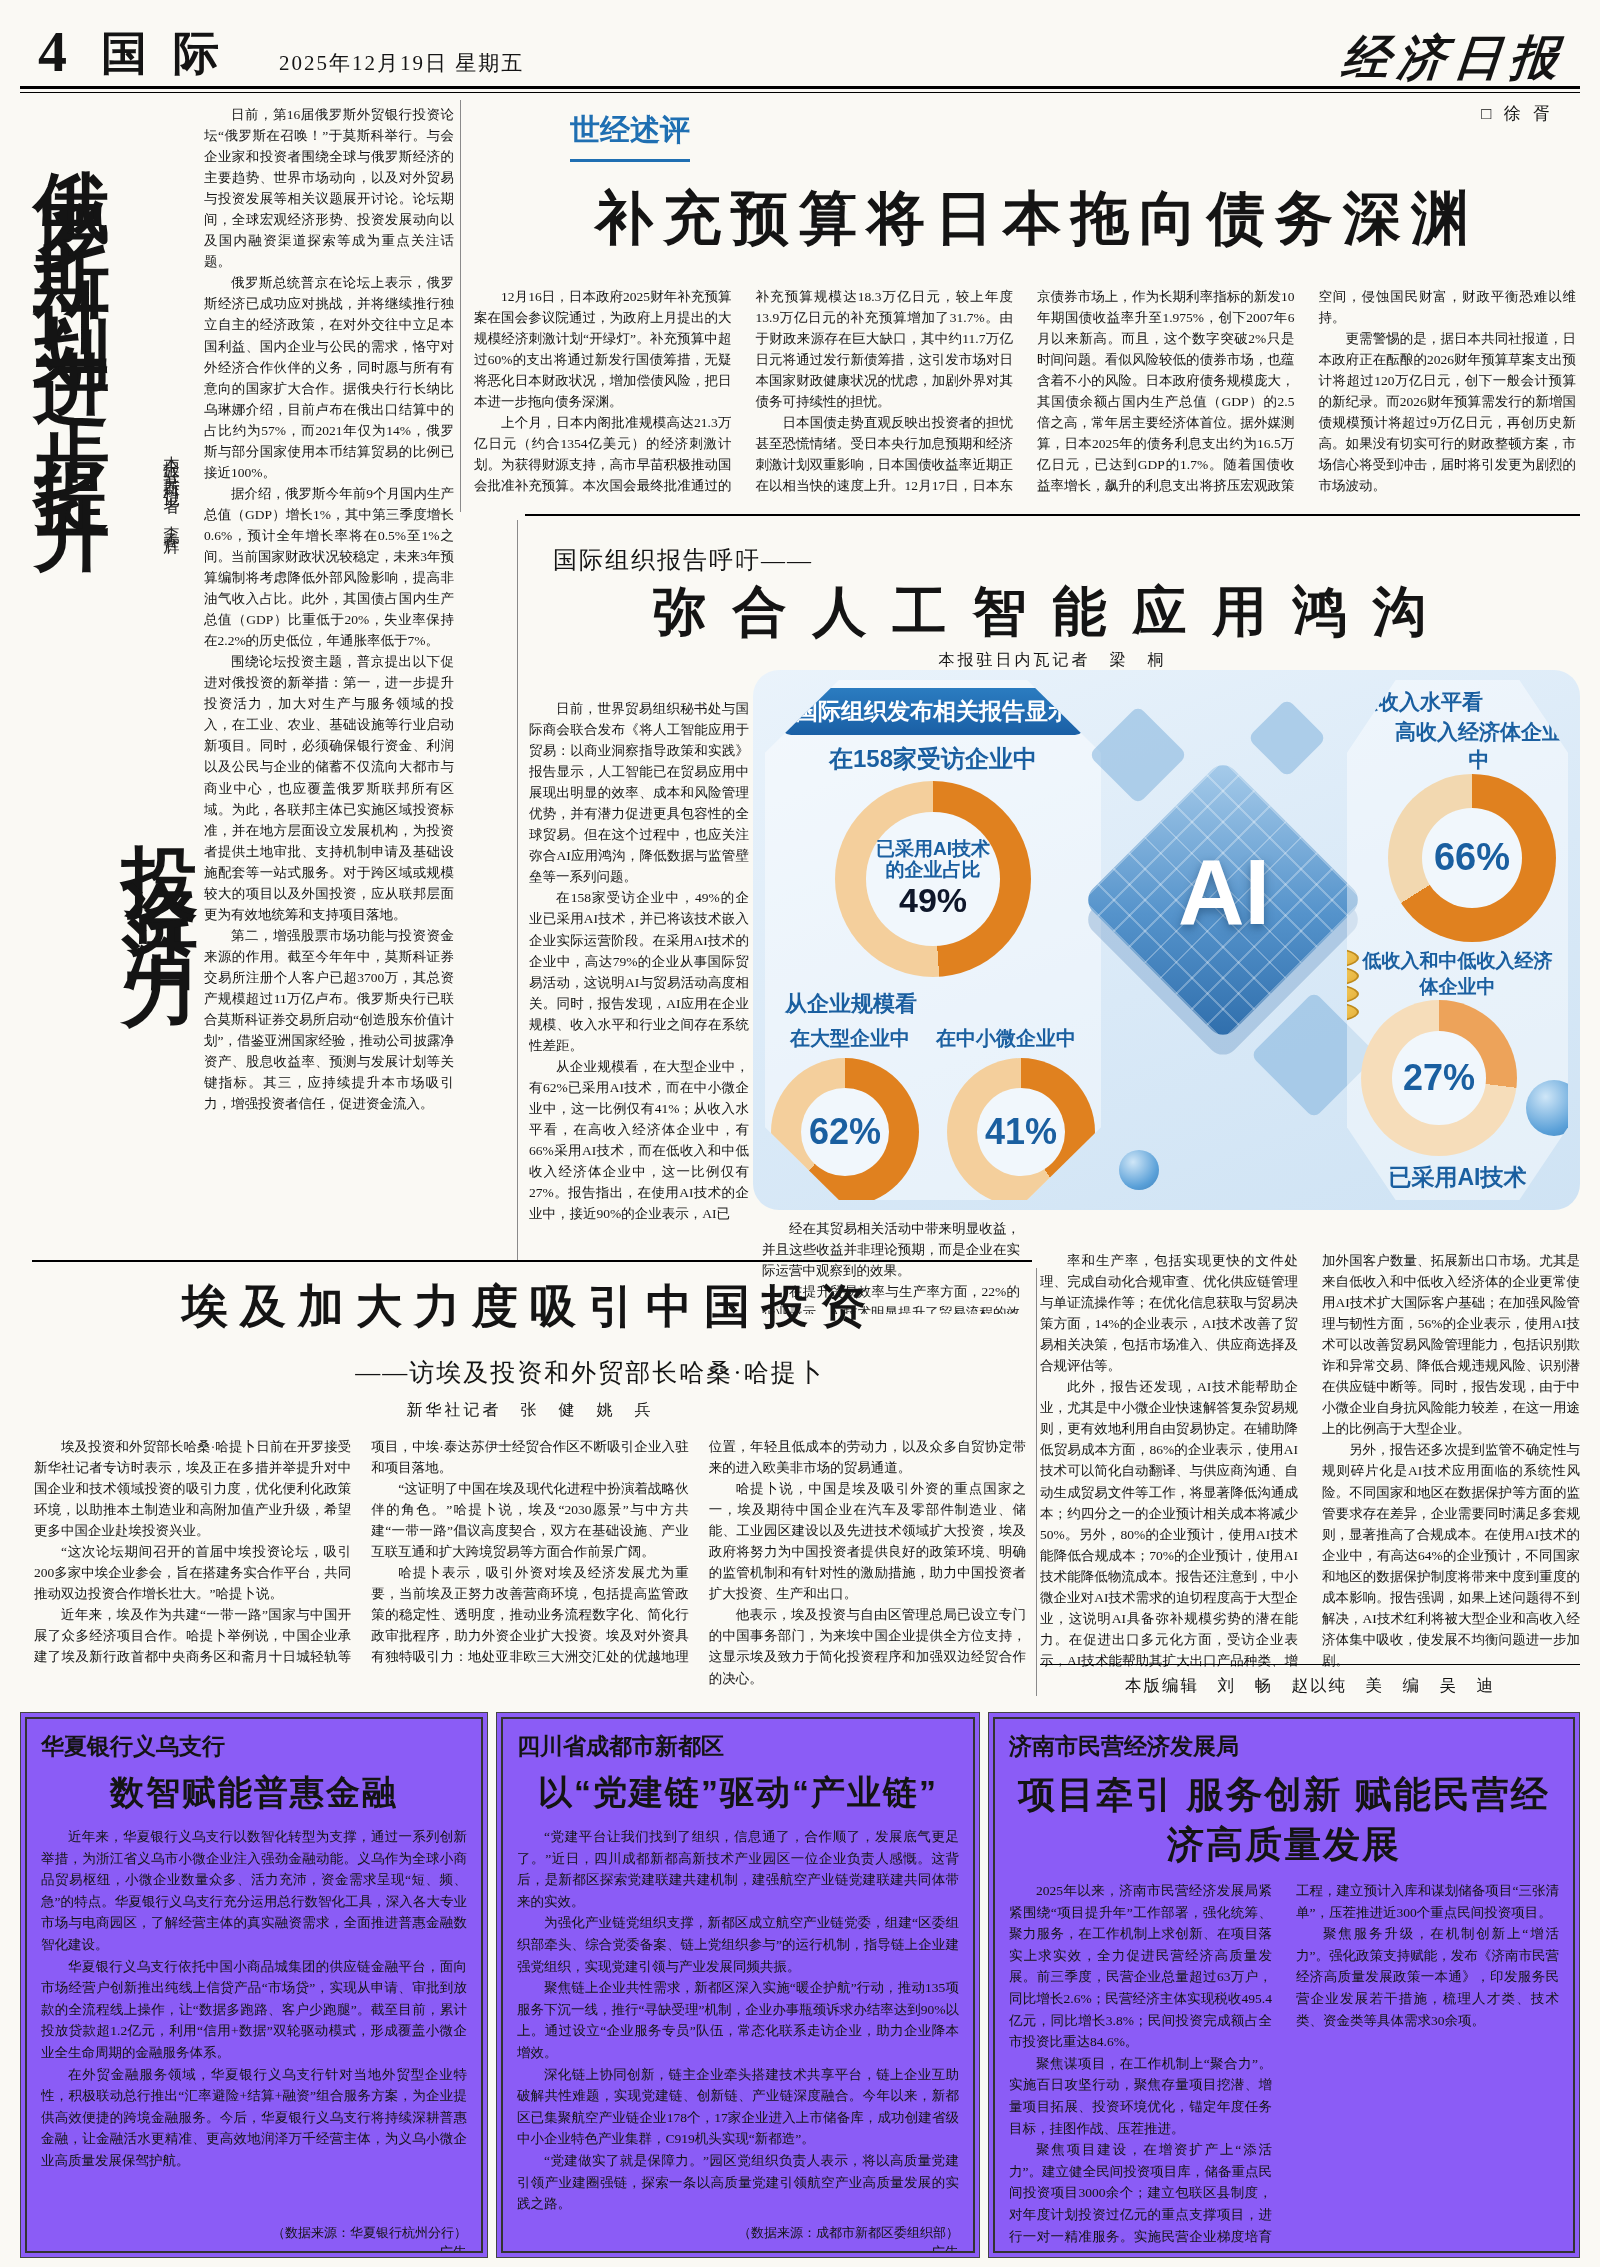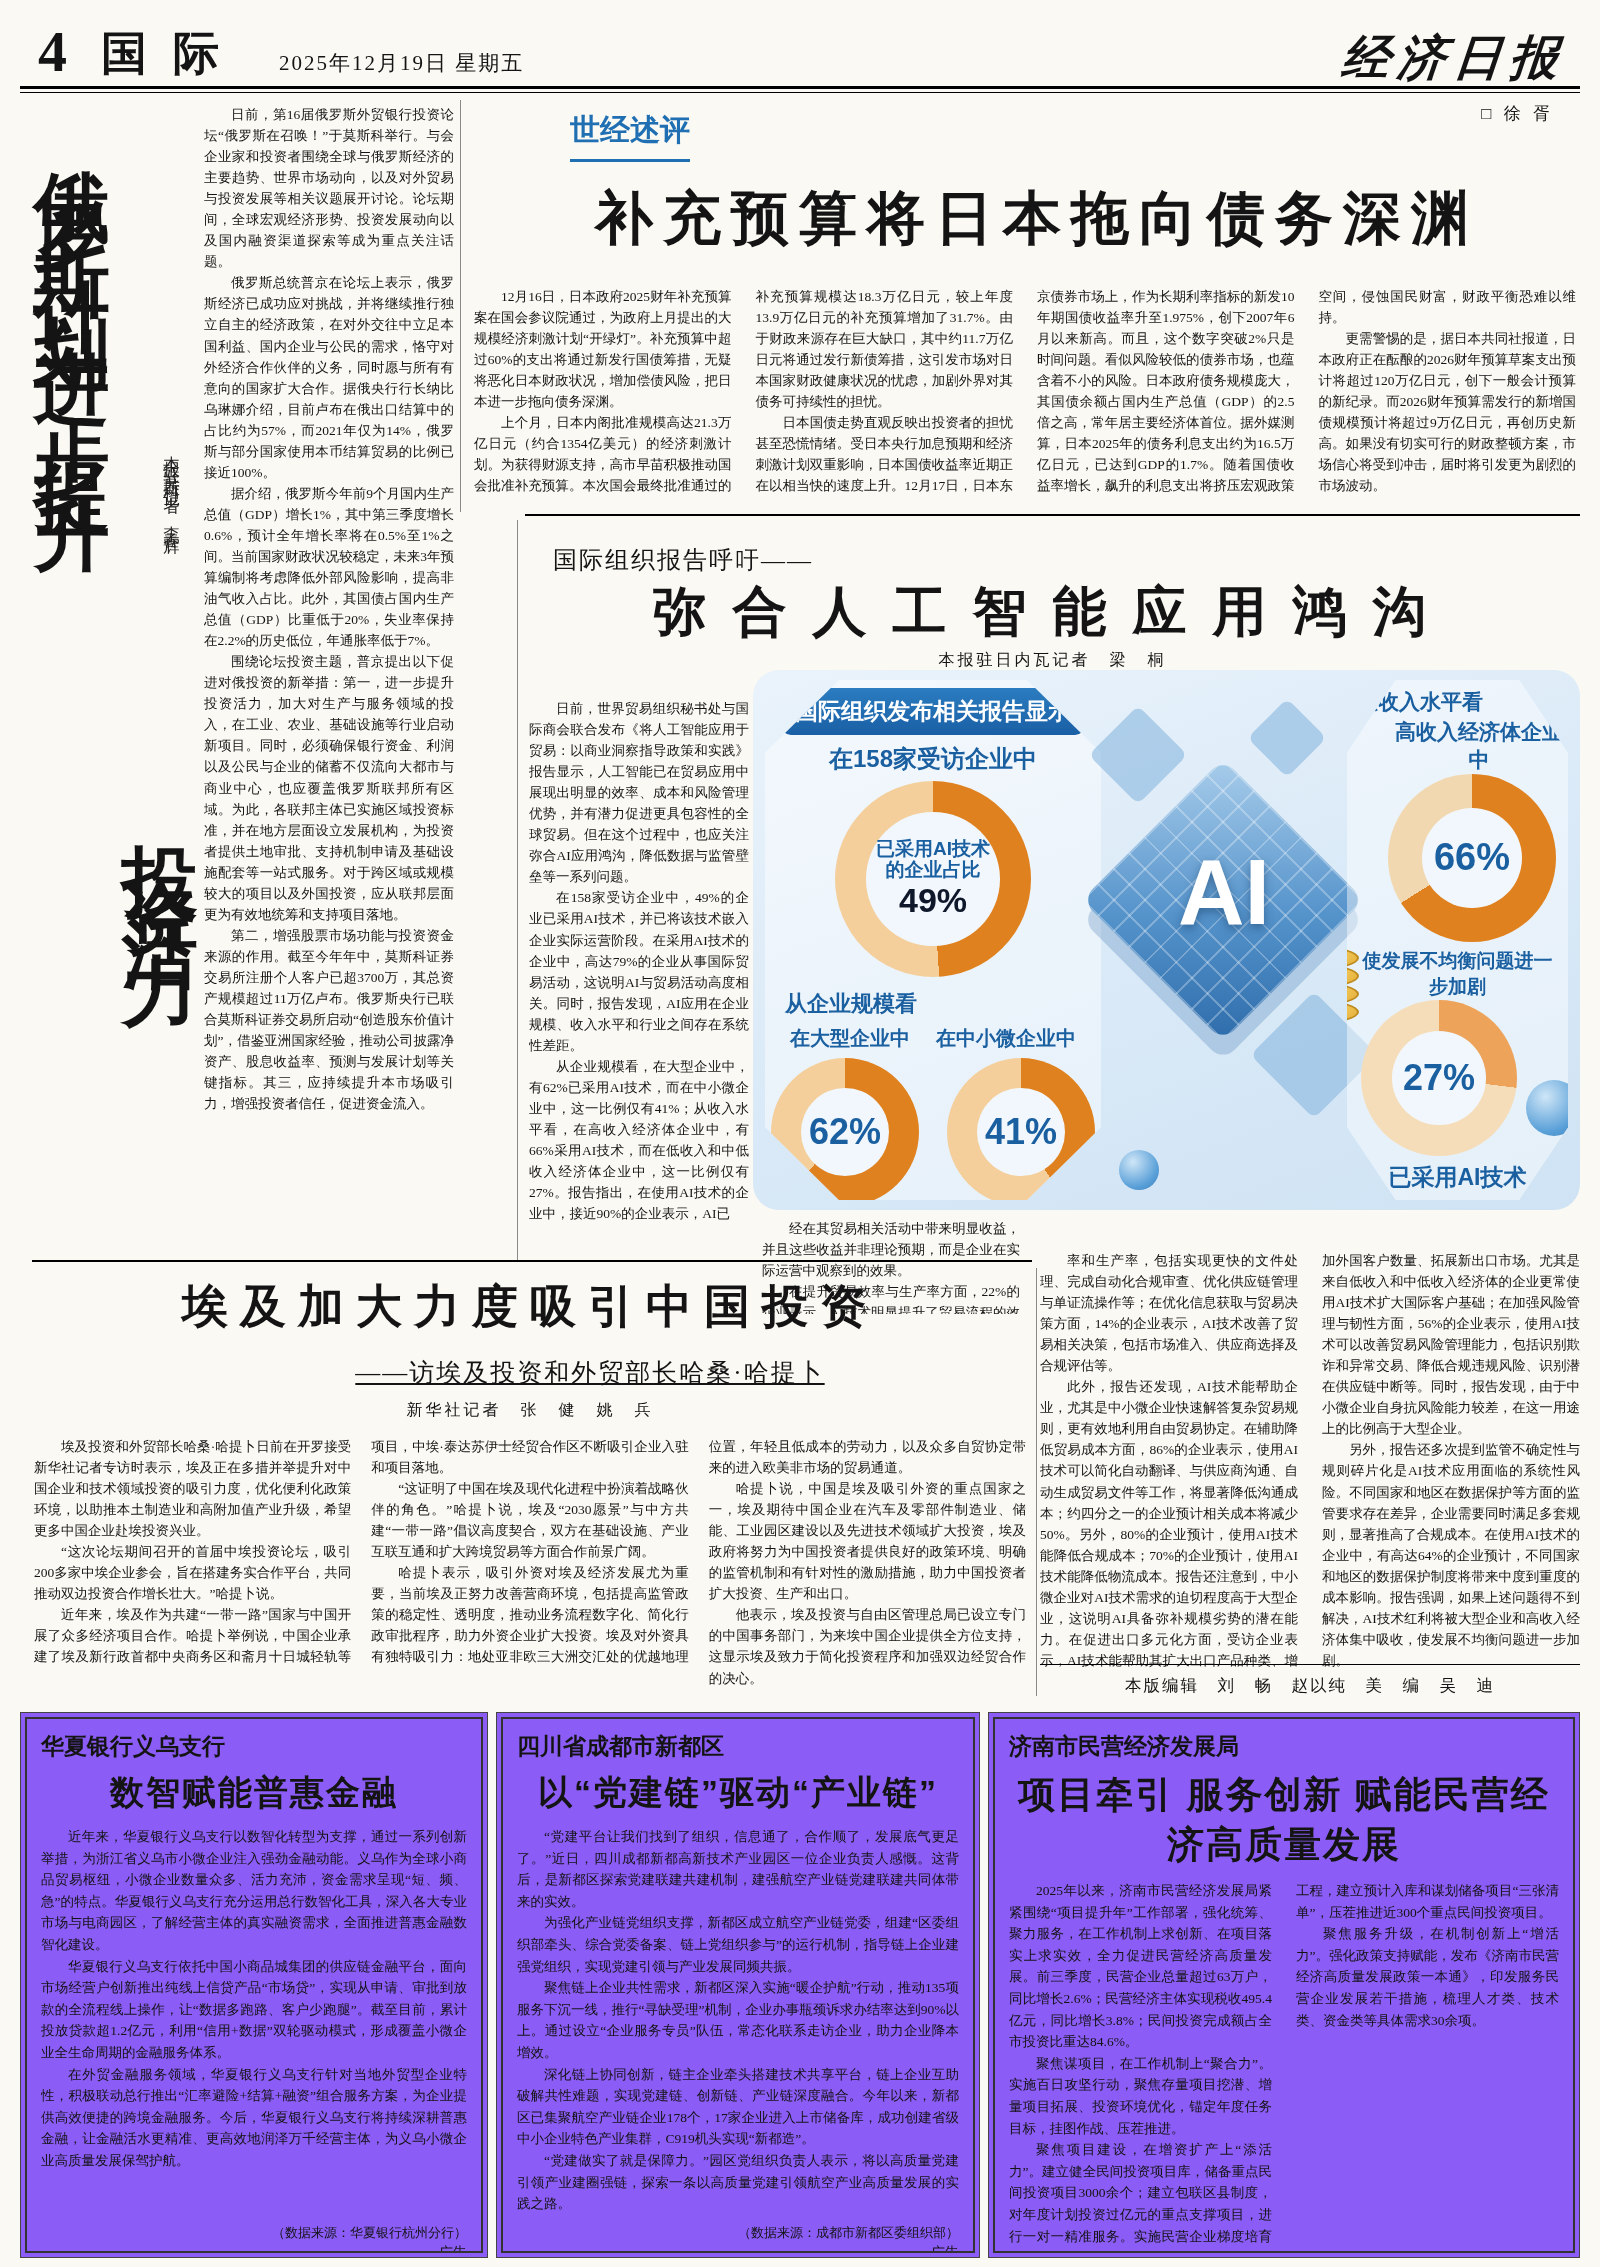--- a/index.html
+++ b/index.html
@@ -176,21 +176,21 @@
       </div>
 
       <div class="info-col hexbg" style="width:235px;padding:8px 4px;">
         <div class="blue-b" style="font-size:21px;align-self:flex-start;margin-left:6px;">从收入水平看</div>
         <div class="blue-b" style="font-size:21px;width:170px;text-align:center;align-self:flex-end;margin-top:2px;">高收入经济体企业中</div>
         <div class="donut" style="width: 168px; height: 168px; align-self: flex-end; margin-right: 8px; background: conic-gradient(rgb(224, 129, 31) 0deg, rgb(224, 129, 31) 66%, rgb(242, 216, 176) 66%, rgb(242, 216, 176) 100%);">
           <div class="hole">
               <span class="pct-num" style="font-size:38px;color:#1a5fa0;">66%</span>
             </div>
         </div>
-        <div class="blue-b" style="font-size:19px;width:200px;text-align:center;margin-top:6px;">使发展不均衡问题进一步加剧</div>
+        <div class="blue-b" style="font-size:19px;width:200px;text-align:center;margin-top:6px;">低收入和中低收入经济体企业中</div>
         <div class="donut" style="width: 156px; height: 156px; align-self: flex-start; margin-left: 10px; background: conic-gradient(rgb(237, 163, 90) 0deg, rgb(237, 163, 90) 27%, rgb(246, 221, 186) 27%, rgb(246, 221, 186) 100%);">
           <div class="hole">
               <span class="pct-num" style="font-size:36px;color:#1a5fa0;">27%</span>
             </div>
         </div>
         <div class="blue-b" style="font-size:23px;margin-top:6px;">已采用AI技术</div>
         <div class="ball" style="position:absolute;right:-14px;bottom:64px;width:56px;height:56px;"></div>
 
         <div style="position:absolute;left:-96px;top:250px;width:110px;height:190px;">
           <div class="coin" style="left:0;top:150px;"></div>
@@ -215,21 +215,21 @@
         <p>另外，报告还多次提到监管不确定性与规则碎片化是AI技术应用面临的系统性风险。不同国家和地区在数据保护等方面的监管要求存在差异，企业需要同时满足多套规则，显著推高了合规成本。在使用AI技术的企业中，有高达64%的企业预计，不同国家和地区的数据保护制度将带来中度到重度的成本影响。报告强调，如果上述问题得不到解决，AI技术红利将被大型企业和高收入经济体集中吸收，使发展不均衡问题进一步加剧。</p>
       </div>
     <div class="credit abs" style="left:515px;top:1146px;width:540px;">本版编辑　刘　畅　赵以纯　美　编　吴　迪</div>
   </div>
 
   <div class="abs hrule" style="left:32px;top:1260px;width:1000px;height:2px;"></div>
   <div class="abs vrule" style="left:1036px;top:1268px;height:428px;"></div>
 
   <div class="abs" style="left:32px;top:1268px;width:996px;height:436px;">
     <div class="eg-headline abs" style="left:0;top:8px;width:996px;">埃及加大力度吸引中国投资</div>
-    <div class="eg-sub abs" style="left:120px;top:88px;width:876px;text-decoration:underline;">——访埃及投资和外贸部长哈桑·哈提卜</div>
+    <div class="eg-sub abs" style="left:120px;top:88px;width:876px;">——访埃及投资和外贸部长哈桑·哈提卜</div>
     <div class="byline-c abs" style="left:0;top:132px;width:996px;">新华社记者　张　健　姚　兵</div>
     <div class="body-text cols3 abs" style="left:2px;top:168px;width:992px;height:264px;">
         <p>埃及投资和外贸部长哈桑·哈提卜日前在开罗接受新华社记者专访时表示，埃及正在多措并举提升对中国企业和技术领域投资的吸引力度，优化便利化政策环境，以助推本土制造业和高附加值产业升级，希望更多中国企业赴埃投资兴业。</p>
         <p>“这次论坛期间召开的首届中埃投资论坛，吸引200多家中埃企业参会，旨在搭建务实合作平台，共同推动双边投资合作增长壮大。”哈提卜说。</p>
         <p>近年来，埃及作为共建“一带一路”国家与中国开展了众多经济项目合作。哈提卜举例说，中国企业承建了埃及新行政首都中央商务区和斋月十日城轻轨等项目，中埃·泰达苏伊士经贸合作区不断吸引企业入驻和项目落地。</p>
         <p>“这证明了中国在埃及现代化进程中扮演着战略伙伴的角色。”哈提卜说，埃及“2030愿景”与中方共建“一带一路”倡议高度契合，双方在基础设施、产业互联互通和扩大跨境贸易等方面合作前景广阔。</p>
         <p>哈提卜表示，吸引外资对埃及经济发展尤为重要，当前埃及正努力改善营商环境，包括提高监管政策的稳定性、透明度，推动业务流程数字化、简化行政审批程序，助力外资企业扩大投资。埃及对外资具有独特吸引力：地处亚非欧三大洲交汇处的优越地理位置，年轻且低成本的劳动力，以及众多自贸协定带来的进入欧美非市场的贸易通道。</p>
         <p>哈提卜说，中国是埃及吸引外资的重点国家之一，埃及期待中国企业在汽车及零部件制造业、储能、工业园区建设以及先进技术领域扩大投资，埃及政府将努力为中国投资者提供良好的政策环境、明确的监管机制和有针对性的激励措施，助力中国投资者扩大投资、生产和出口。</p>
         <p>他表示，埃及投资与自由区管理总局已设立专门的中国事务部门，为来埃中国企业提供全方位支持，这显示埃及致力于简化投资程序和加强双边经贸合作的决心。</p>
       </div>

